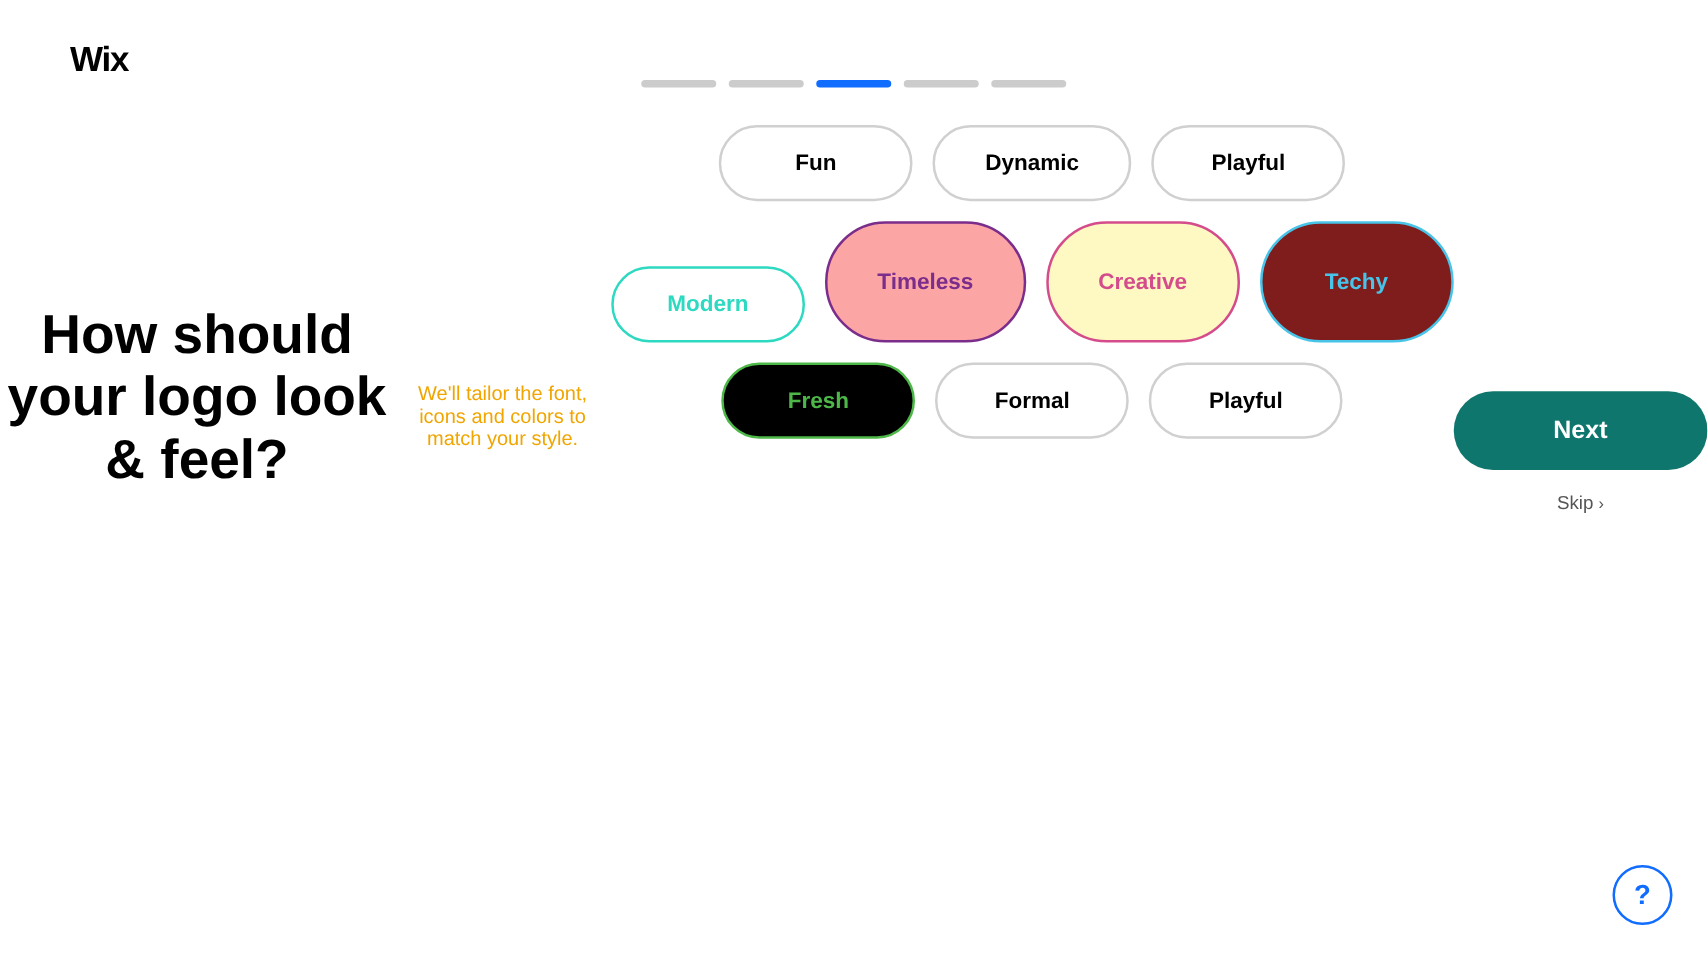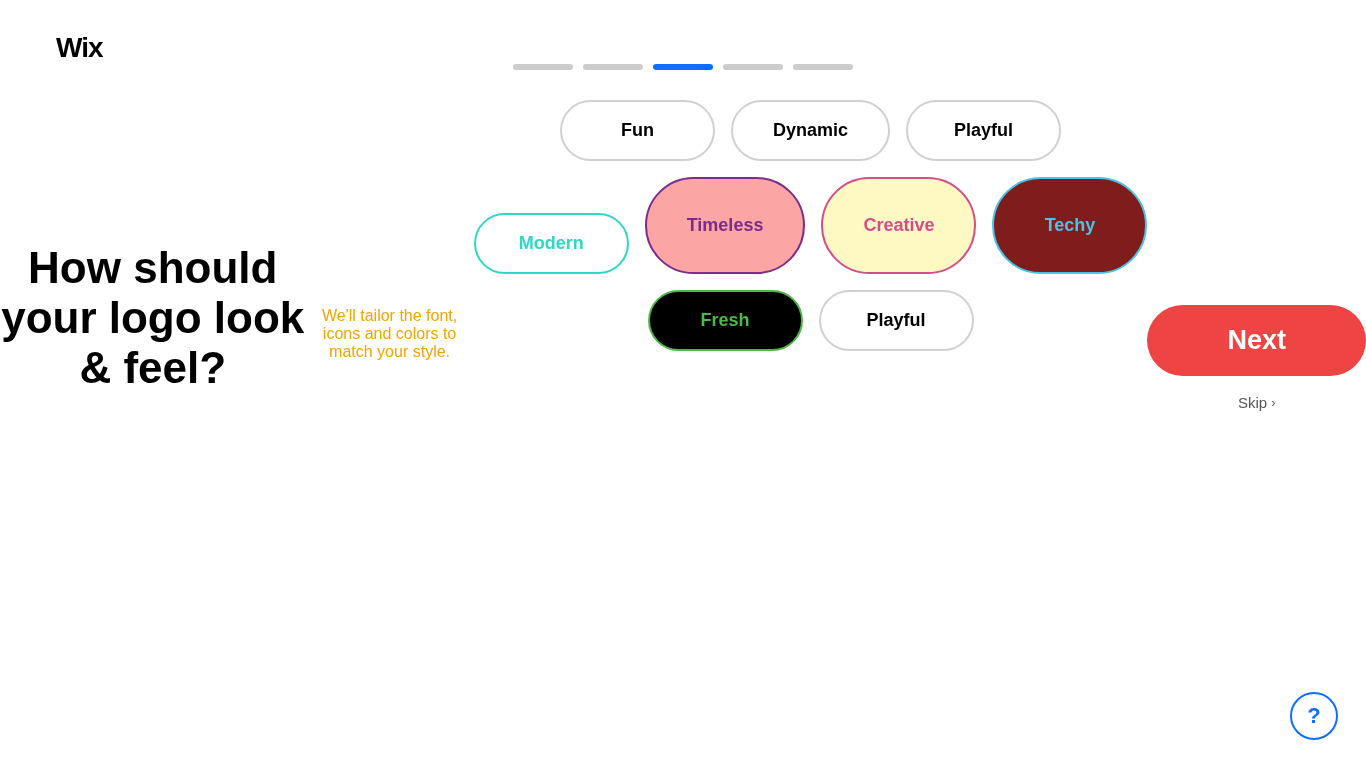--- a/index.html
+++ b/index.html
@@ -141,26 +141,26 @@
 
     
     .style-btn.selected-fresh {
       border: 2.5px solid #4db848;
       color: #4db848;
       background: #000000;
     }
 
     
     .next-btn {
-      background: #ef4444;
+      background: #0f766e;
       color: #fff;
       border: none;
       border-radius: 50px;
       padding: 20px 80px;
-      font-size: 27px;
+      font-size: 20px;
       font-weight: 600;
       cursor: pointer;
       margin-bottom: 18px;
     }
 
     
     .skip-link {
       font-size: 15px;
       color: #555;
       cursor: pointer;
@@ -226,20 +226,21 @@
 
     <div class="style-row">
       <button class="style-btn selected-modern">Modern</button>
       <button class="style-btn selected-timeless">Timeless</button>
       <button class="style-btn selected-creative">Creative</button>
       <button class="style-btn selected-techy">Techy</button>
     </div>
 
     <div class="style-row">
       <button class="style-btn selected-fresh">Fresh</button>
+      <button class="style-btn default">Formal</button>
       <button class="style-btn default">Playful</button>
     </div>
 
   </div>
 
   <div class="buttons-area">
     <button class="next-btn">Next</button>
     <div class="skip-link">
       <span>Skip</span>
       <span class="chevron">›</span>

